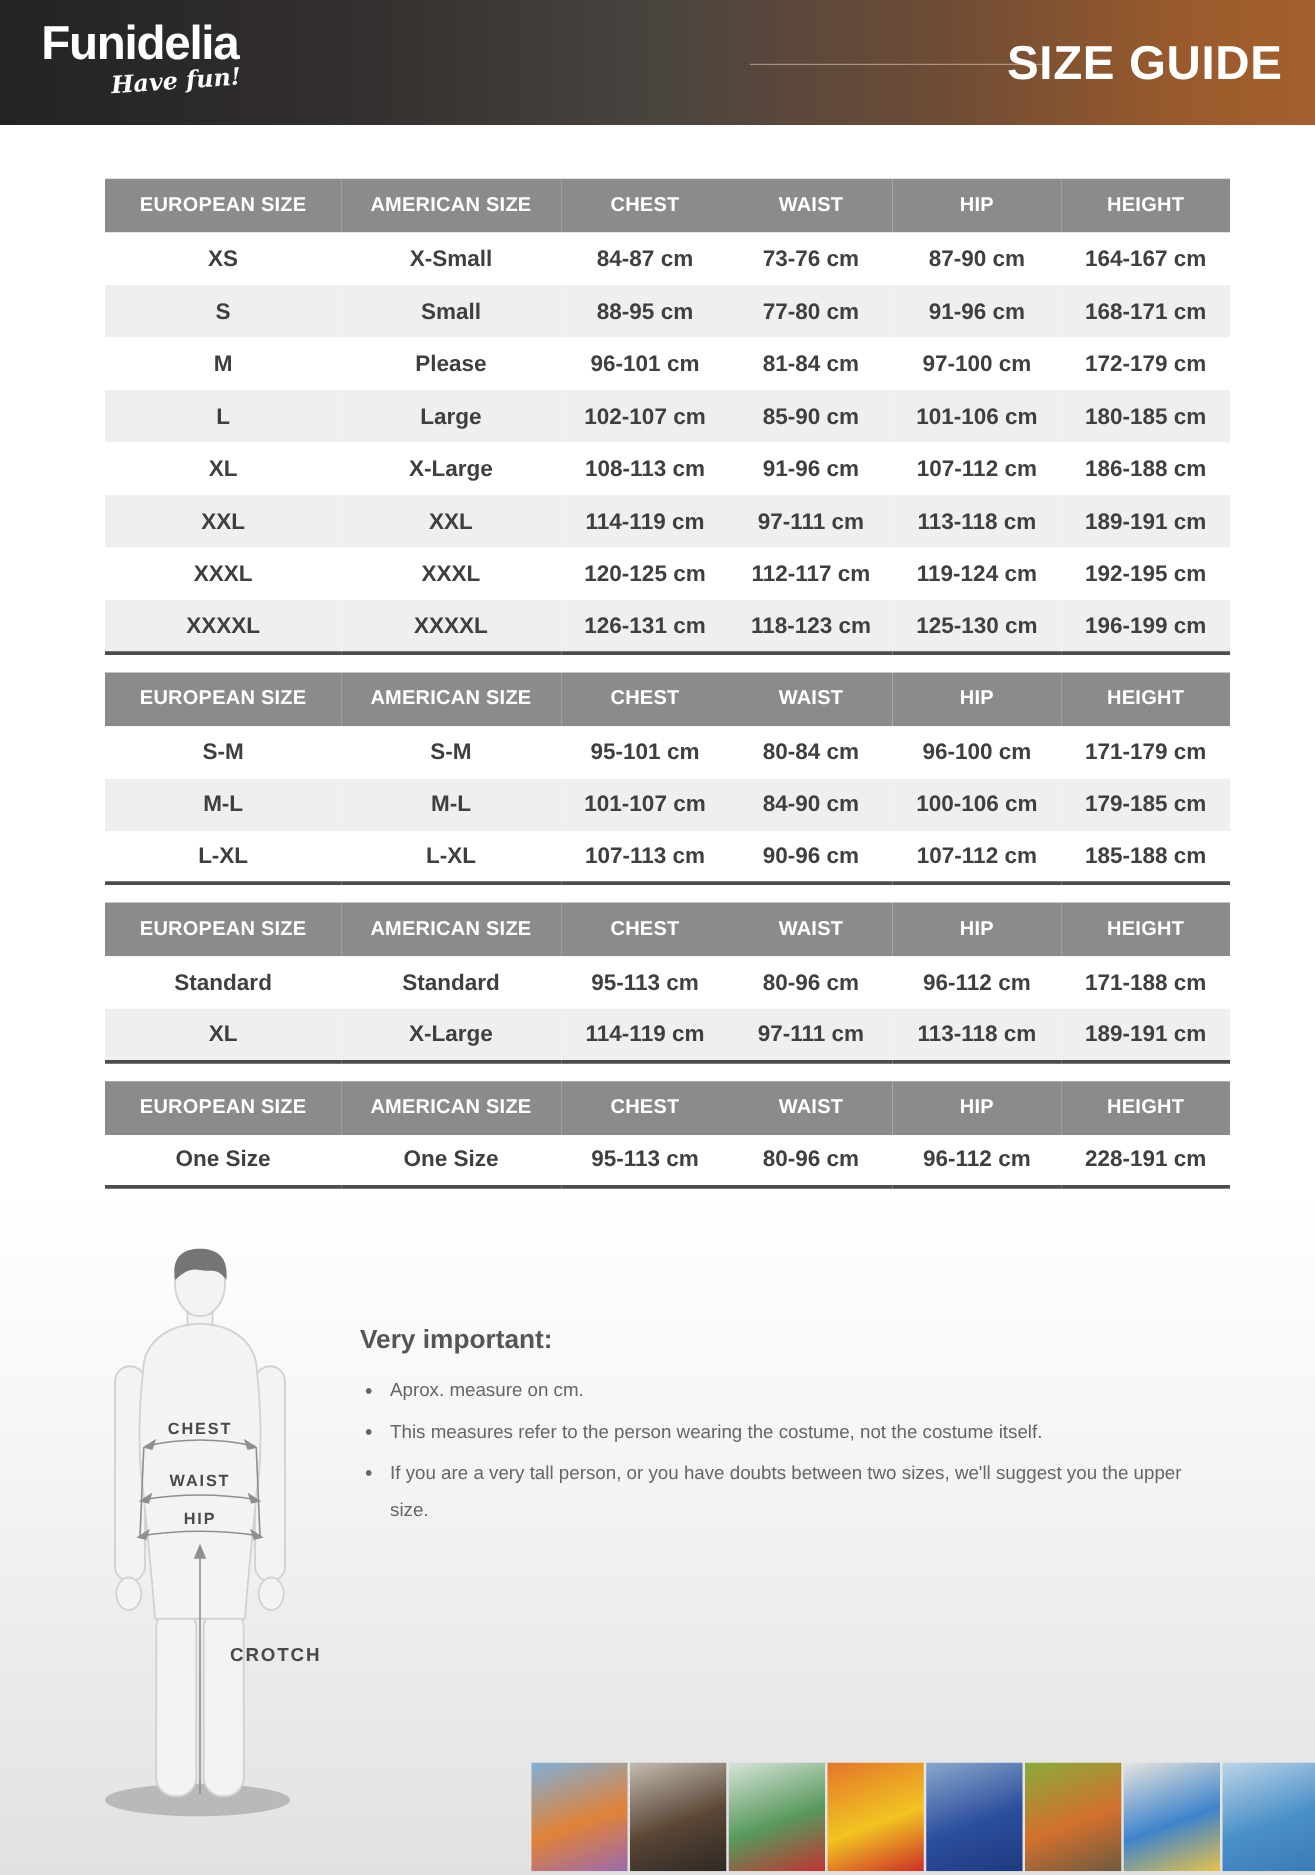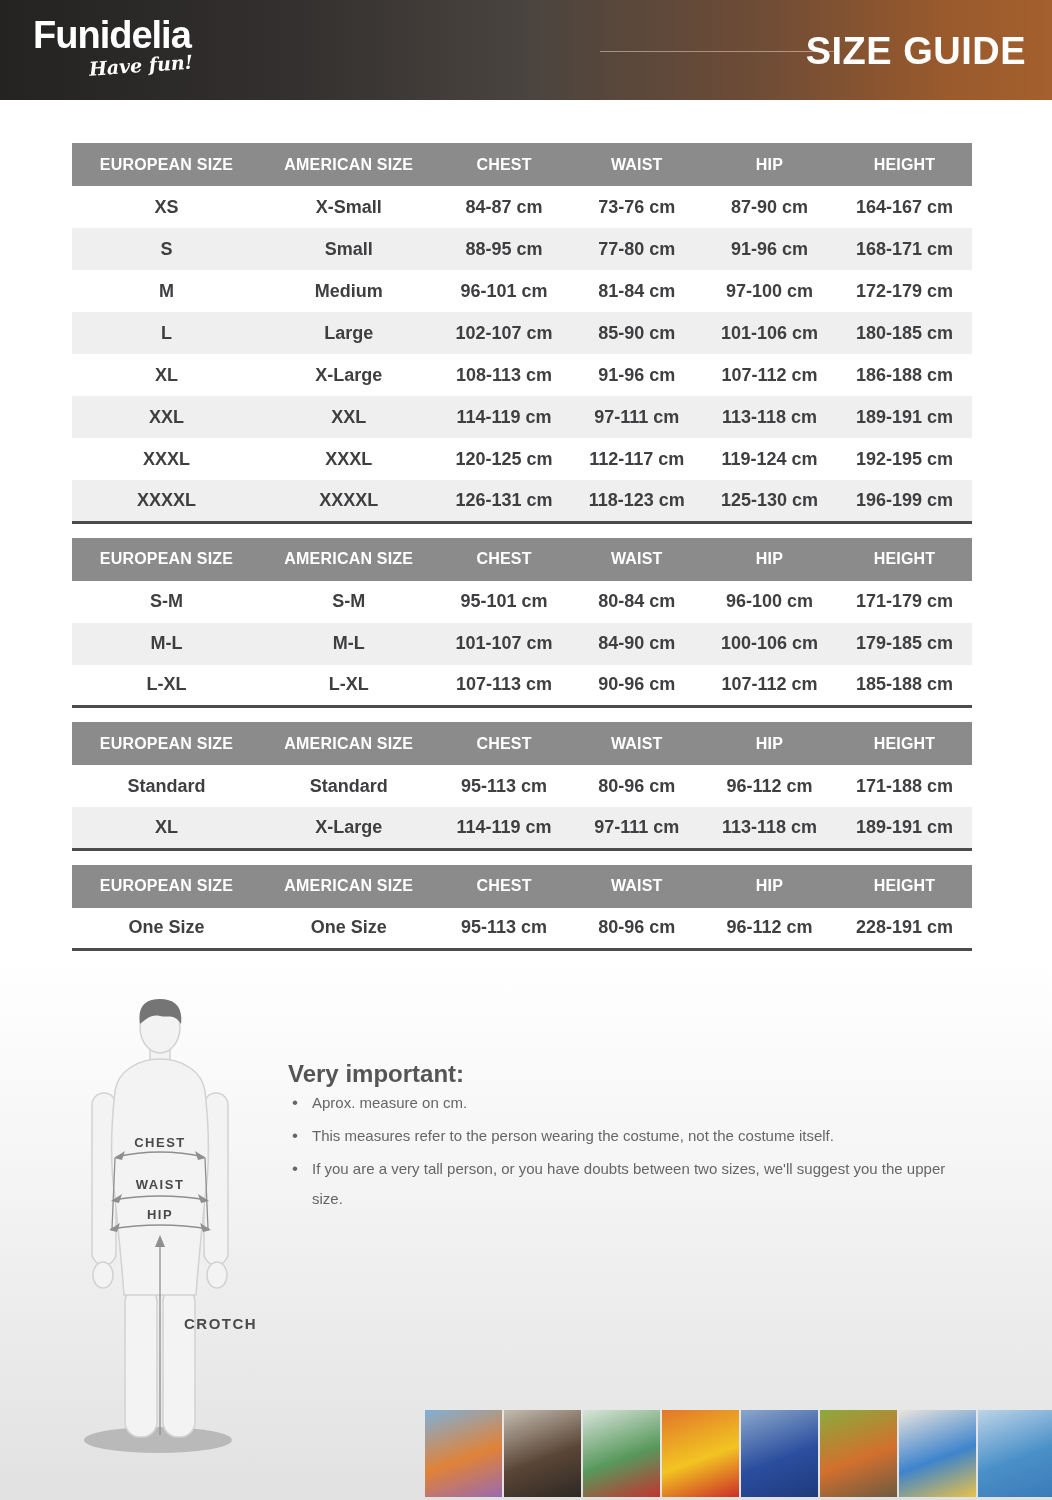--- a/index.html
+++ b/index.html
@@ -19,21 +19,21 @@
   .logo-block { position:absolute; left:33px; top:16px; color:#fff; width:160px; }
   .logo-text { font-size:38px; font-weight:bold; letter-spacing:-1px; line-height:1; }
   .tagline { font-family:"DejaVu Serif", serif; font-style:italic; font-weight:bold;
              font-size:19px; text-align:right; margin-top:2px; transform:rotate(-4deg); }
   .banner-line { position:absolute; top:51px; left:600px; width:237px; height:1px;
                  background:rgba(255,235,215,0.45); }
   .banner-title { position:absolute; right:26px; top:30px; color:#fff;
                   font-size:38px; font-weight:bold; letter-spacing:0.5px; }
 
   
-  .tables-wrap { position:absolute; left:72px; top:143px; width:900px; }
+  .tables-wrap { position:absolute; left:84px; top:143px; width:900px; }
   table.size-table {
     width:100%; border-collapse:collapse; table-layout:fixed;
     border-bottom:3px solid #4c4c4e; margin-bottom:14px;
   }
   table.size-table th {
     background:#8b8b8b; color:#ffffff; height:43px;
     font-size:16px; font-weight:bold; letter-spacing:0.2px; text-align:center;
   }
   table.size-table td {
     height:42px; text-align:center; font-size:18px; font-weight:bold;
@@ -42,21 +42,21 @@
   table.size-table tbody tr:nth-child(even) td { background:#efefef; }
 
   
   .bottom-section {
     position:absolute; left:0; top:957px; width:1052px; height:543px;
     background:linear-gradient(180deg,#ffffff 0%,#f6f6f6 35%,#e1e1e1 100%);
   }
   .figure-wrap { position:absolute; left:58px; top:40px; width:210px; height:465px; }
 
   .notes { position:absolute; left:288px; top:103px; width:680px; }
-  .notes-heading { font-size:24px; font-weight:bold; color:#555555; }
+  .notes-heading { font-size:21px; font-weight:bold; color:#555555; margin-bottom:14px; }
   .notes-list { list-style:none; }
   .notes-list li {
     position:relative; padding-left:24px; font-size:15px; color:#666666;
     line-height:30px; margin-bottom:3px;
   }
   .notes-list li::before {
     content:"\2022"; position:absolute; left:4px; top:0;
     color:#666666; font-size:17px;
   }
 
@@ -113,21 +113,21 @@
         <tr>
           <td>S</td>
           <td>Small</td>
           <td>88-95 cm</td>
           <td>77-80 cm</td>
           <td>91-96 cm</td>
           <td>168-171 cm</td>
         </tr>
         <tr>
           <td>M</td>
-          <td>Medium</td>
+          <td>Please</td>
           <td>96-101 cm</td>
           <td>81-84 cm</td>
           <td>97-100 cm</td>
           <td>172-179 cm</td>
         </tr>
         <tr>
           <td>L</td>
           <td>Large</td>
           <td>102-107 cm</td>
           <td>85-90 cm</td>

